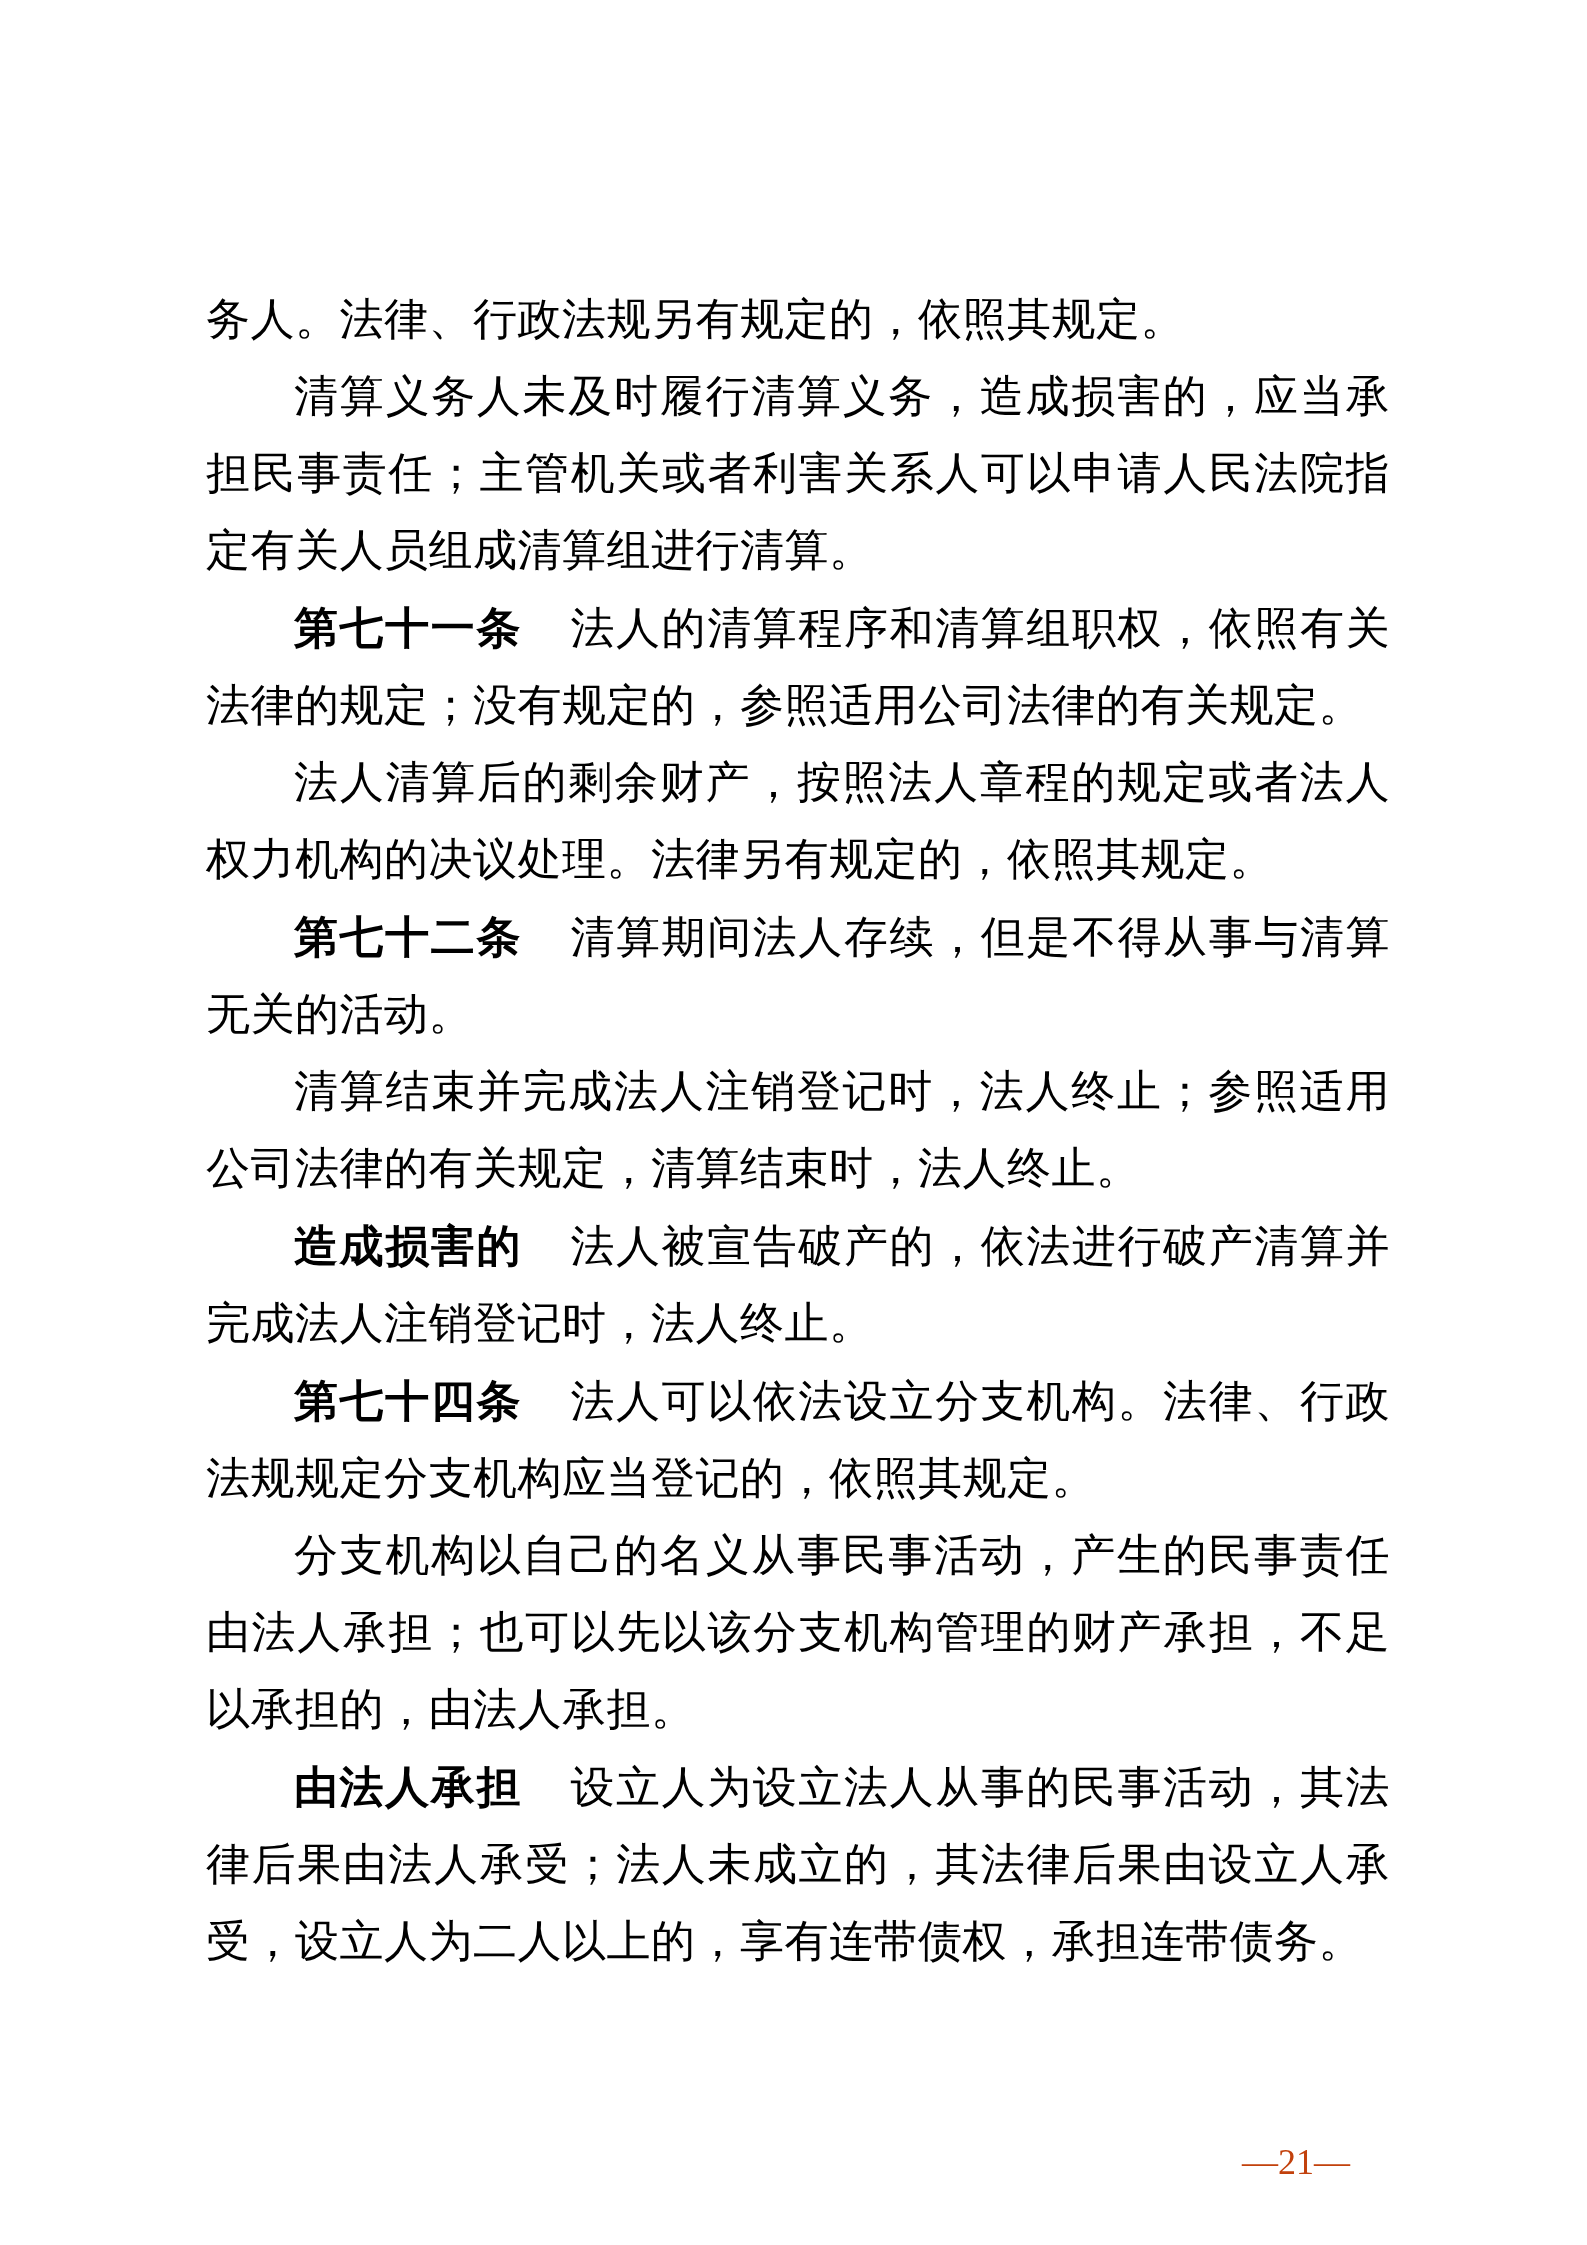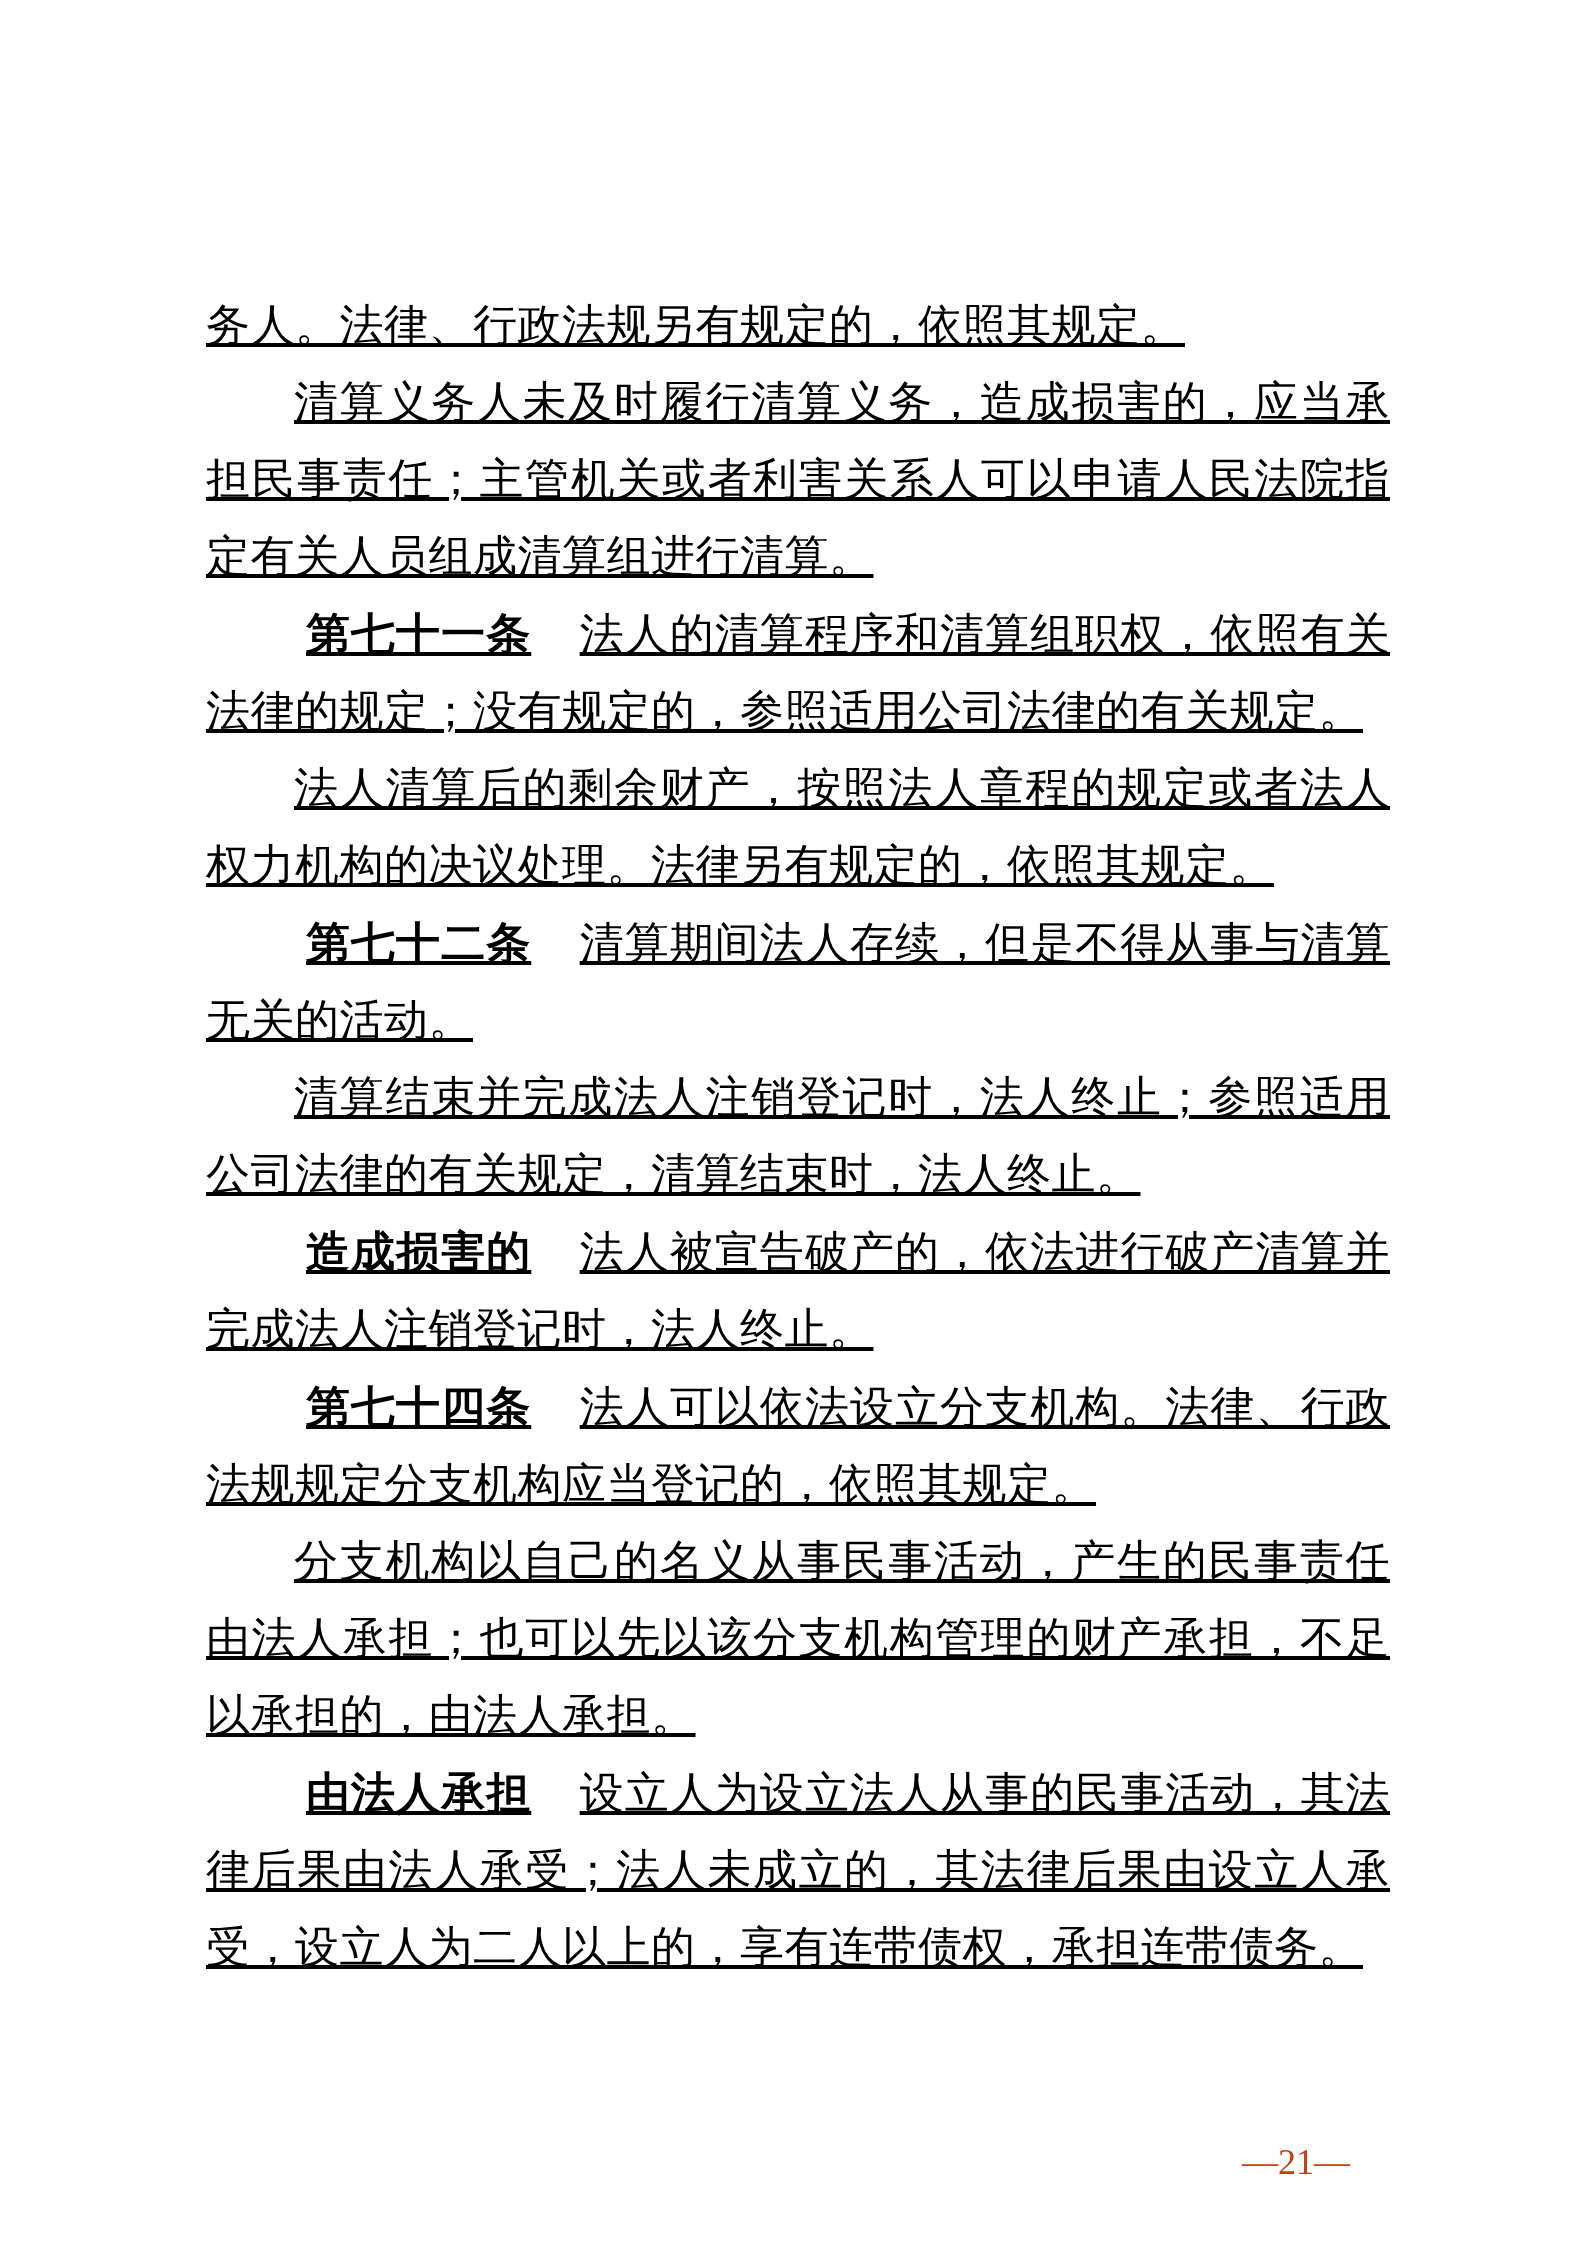--- a/index.html
+++ b/index.html
@@ -16,40 +16,38 @@
     overflow: hidden;
   }
   .page {
     position: absolute;
     inset: 0;
     background: #ffffff;
   }
   .body-text {
     position: absolute;
     left: 206px;
-    top: 287px;
+    top: 281px;
     width: 1184px;
-    text-decoration: underline;
   }
   .para {
     margin: 0;
     font-size: 44px;
     line-height: 77px;
     text-align: justify;
     text-justify: inter-character;
     letter-spacing: 0.5px;
   }
   .para.indent {
     text-indent: 2em;
   }
   .article-num {
     font-family: "Liberation Sans", sans-serif;
     font-weight: 700;
     margin-right: 1.1em;
-    margin-left: 12px;
   }
   .page-number {
     position: absolute;
     top: 2140px;
     right: 237px;
     font-size: 36px;
     line-height: 44px;
     font-family: "Liberation Serif", serif;
     color: #c2410c;
   }

